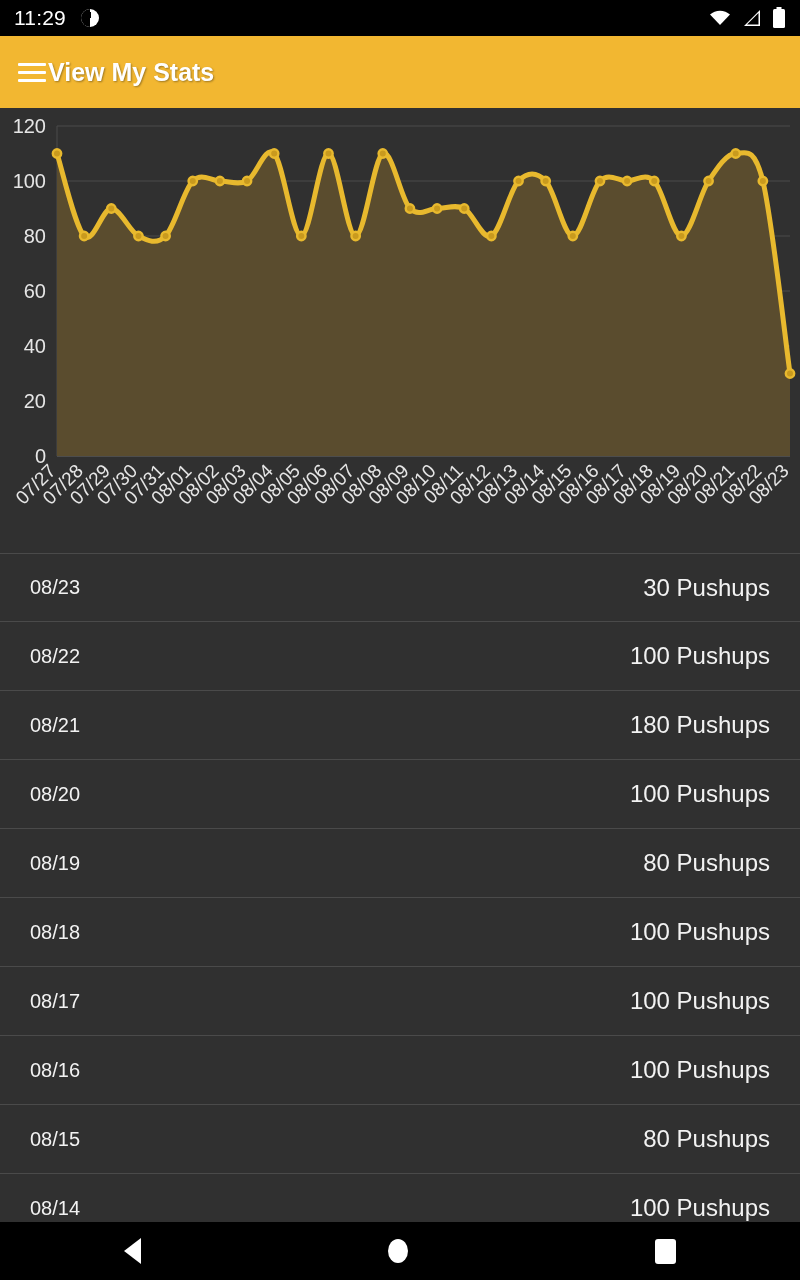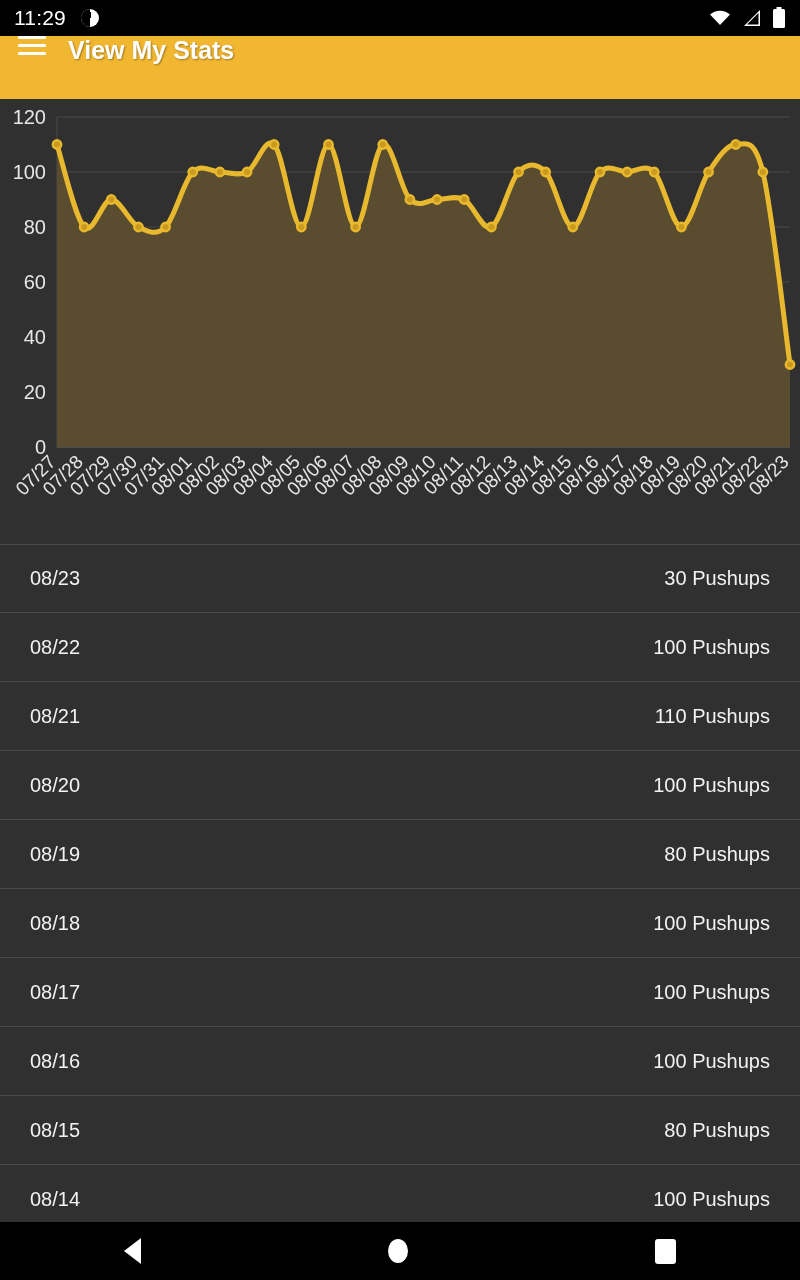--- a/index.html
+++ b/index.html
@@ -14,22 +14,22 @@
   .status-bar{
     height:36px; background:#000; display:flex; align-items:center;
     padding:0 14px; color:#fff;justify-content:flex-end;
   }
   .status-time{ font-size:21px; letter-spacing:.2px; }
   .status-left-icons{ display:flex; align-items:center; margin-left:14px; }
   .status-right{ margin-left:auto; display:flex; align-items:center; gap:9px; }
 
   
   .app-bar{
-    height:63px; background:#F2B731; display:flex; 
-    padding:0 18px; gap:22px;
+    height:72px; background:#F2B731; display:flex; align-items:center;
+    padding:0 18px; gap:2px;
   }
   .hamburger{ width:28px; display:flex; flex-direction:column; gap:5px; cursor:pointer; }
   .hamburger span{ display:block; height:3px; background:#fff; border-radius:1px; }
   .app-title{
     color:#fff; font-size:25px; font-weight:bold;
     text-shadow:1px 1px 2px rgba(0,0,0,.35);
   }
 
   
   .chart-wrap{
@@ -38,21 +38,21 @@
   .chart-svg{ display:block; }
 
   
   .list{ background:#303030; }
   .list-row{
     height:69px; display:flex; align-items:center; justify-content:space-between;
     padding:0 30px; border-bottom:1px solid #4a4a4a; color:#f2f2f2;
   }
   .list-row:first-child{ border-top:1px solid #4a4a4a; }
   .row-date{ font-size:20px; }
-  .row-value{ font-size:20px; }
+  .row-value{ font-size:24px; }
 
   
   .nav-bar{
     position:absolute; left:0; bottom:0; width:800px; height:58px;
     background:#000; display:flex; align-items:center; justify-content:space-around;
   }
   .nav-back{
     width:0;height:0;border-top:13px solid transparent;border-bottom:13px solid transparent;
     border-right:17px solid #fff;
   }
@@ -177,21 +177,21 @@
     <div class="list-row">
       <div class="row-date">08/23</div>
       <div class="row-value">30 Pushups</div>
     </div>
     <div class="list-row">
       <div class="row-date">08/22</div>
       <div class="row-value">100 Pushups</div>
     </div>
     <div class="list-row">
       <div class="row-date">08/21</div>
-      <div class="row-value">110 Pushups</div>
+      <div class="row-value">180 Pushups</div>
     </div>
     <div class="list-row">
       <div class="row-date">08/20</div>
       <div class="row-value">100 Pushups</div>
     </div>
     <div class="list-row">
       <div class="row-date">08/19</div>
       <div class="row-value">80 Pushups</div>
     </div>
     <div class="list-row">

